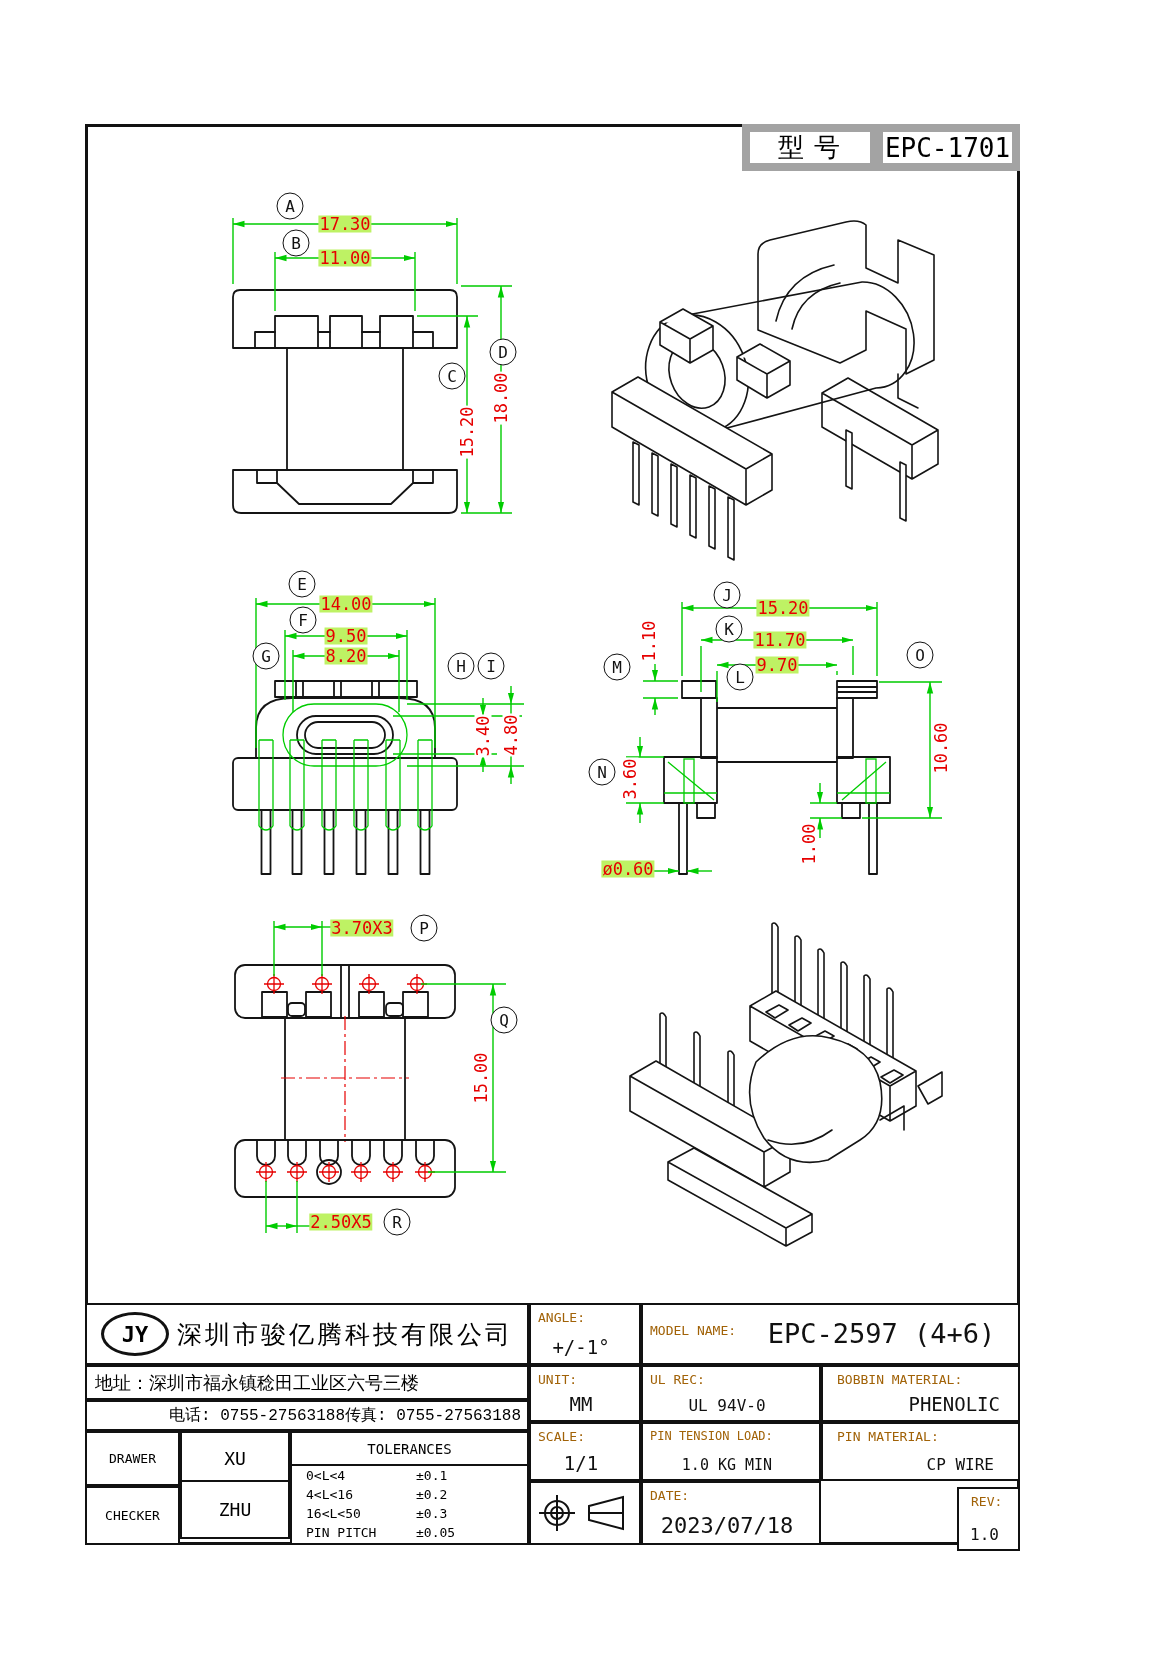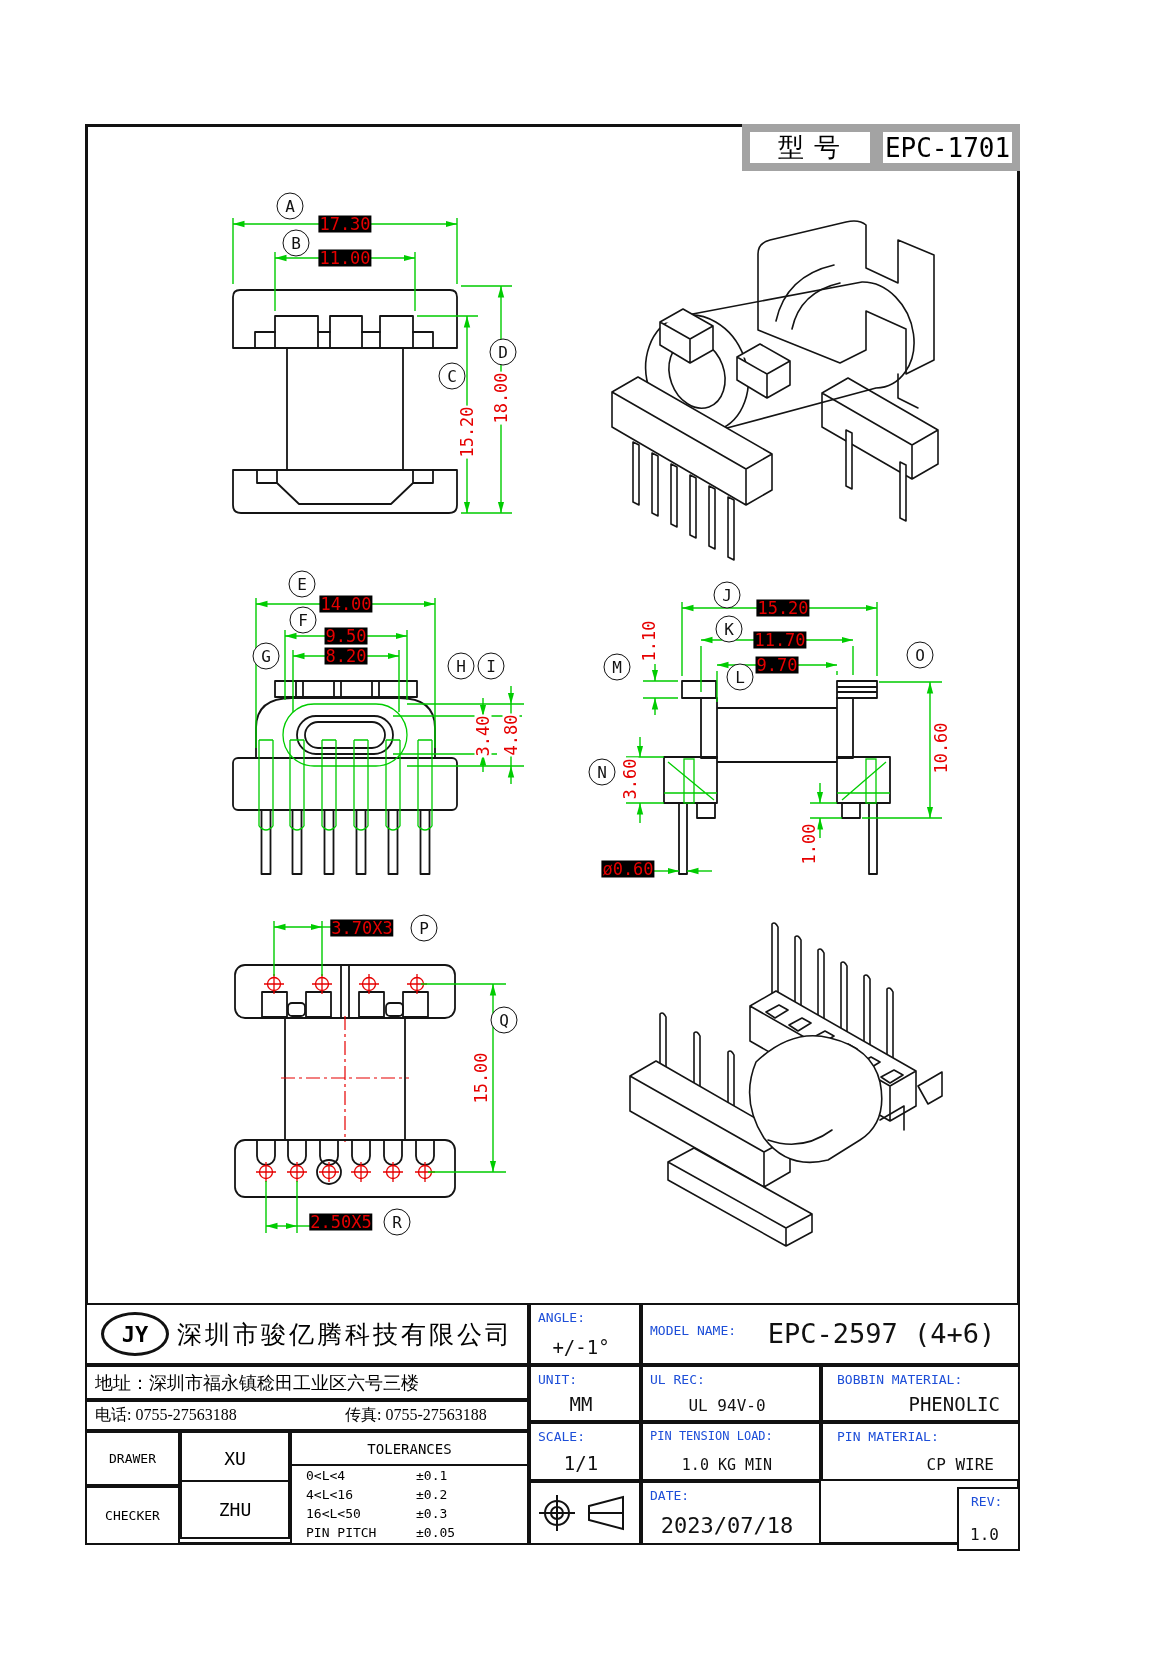--- a/index.html
+++ b/index.html
@@ -10,40 +10,40 @@
   
   .mbox{position:absolute;box-sizing:border-box;border:8px solid #a3a3a3;display:flex;
         align-items:center;justify-content:center;background:#fff;}
   .mbox-label{left:742px;top:124px;width:136px;height:47px;font-size:26px;
         font-family:"Liberation Sans",sans-serif;letter-spacing:10px;padding-left:8px;}
   .mbox-value{left:875px;top:124px;width:145px;height:47px;font-size:26px;}
   
   svg.art{position:absolute;left:0;top:0;}
   
   .dim{position:absolute;transform:translate(-50%,-50%);color:#e60000;font-size:17px;
-       background:#000000;line-height:1;white-space:nowrap;padding:0 1px;}
+       background:#bef264;line-height:1;white-space:nowrap;padding:0 1px;}
   .dimv{position:absolute;transform:translate(-50%,-50%) rotate(-90deg);color:#e60000;
        font-size:17px;background:#fff;line-height:1;white-space:nowrap;padding:0 1px;}
   
   .bal{position:absolute;transform:translate(-50%,-50%);width:27px;height:27px;
        border:1.7px solid #111;border-radius:50%;background:#fff;display:flex;
        align-items:center;justify-content:center;font-size:16px;color:#111;box-sizing:border-box;}
   
   .tb{position:absolute;left:85px;top:1303px;width:935px;height:242px;}
   .cell{position:absolute;border:2px solid #111;box-sizing:border-box;background:#fff;overflow:hidden;}
-  .cl{position:absolute;left:7px;top:5px;font-size:13px;color:#1d4ed8;white-space:nowrap;}
+  .cl{position:absolute;left:7px;top:5px;font-size:13px;color:#a16207;white-space:nowrap;}
   .cv{position:absolute;left:0;right:8px;bottom:5px;text-align:center;font-size:19px;color:#111;white-space:nowrap;}
   .company-row{display:flex;align-items:center;gap:8px;padding-left:14px;height:100%;}
   .logo{width:62px;height:38px;border:3px solid #111;border-radius:50%;display:flex;
         align-items:center;justify-content:center;font-size:22px;font-weight:bold;flex:0 0 auto;}
   .cname{font-family:"Liberation Sans",sans-serif;font-size:25px;letter-spacing:3px;}
   .addr{font-family:"Liberation Sans",sans-serif;font-size:18px;display:flex;align-items:center;
         padding-left:8px;height:100%;}
   .phone-row{display:flex;align-items:center;height:100%;font-size:16px;
-        font-family:Liberation Serif, serif;}
+        font-family:Liberation Mono, monospace;text-align:right;}
   .phone-row span{white-space:nowrap;}
   .ctr{display:flex;align-items:center;justify-content:center;height:100%;font-size:15px;}
   .tolhead{height:31px;border-bottom:2px solid #111;display:flex;align-items:center;
         justify-content:center;font-size:14px;}
   .tolrow{display:flex;justify-content:flex-start;padding:1px 0 0 14px;font-size:13px;line-height:18px;}
   .tolrow .tr1{width:110px;}
 </style>
 </head>
 <body>
 

